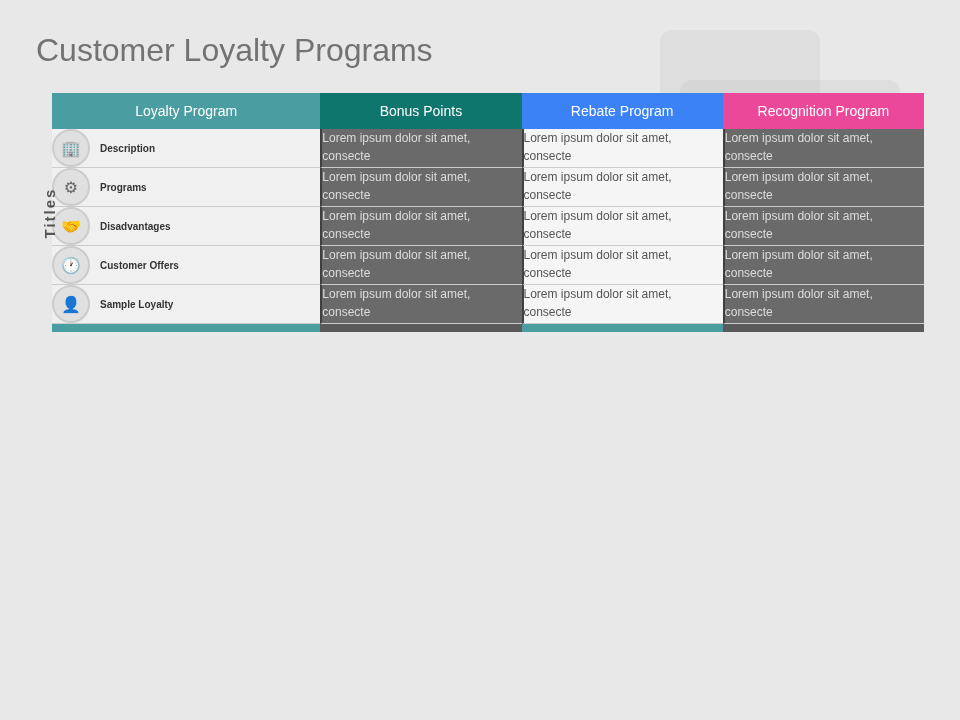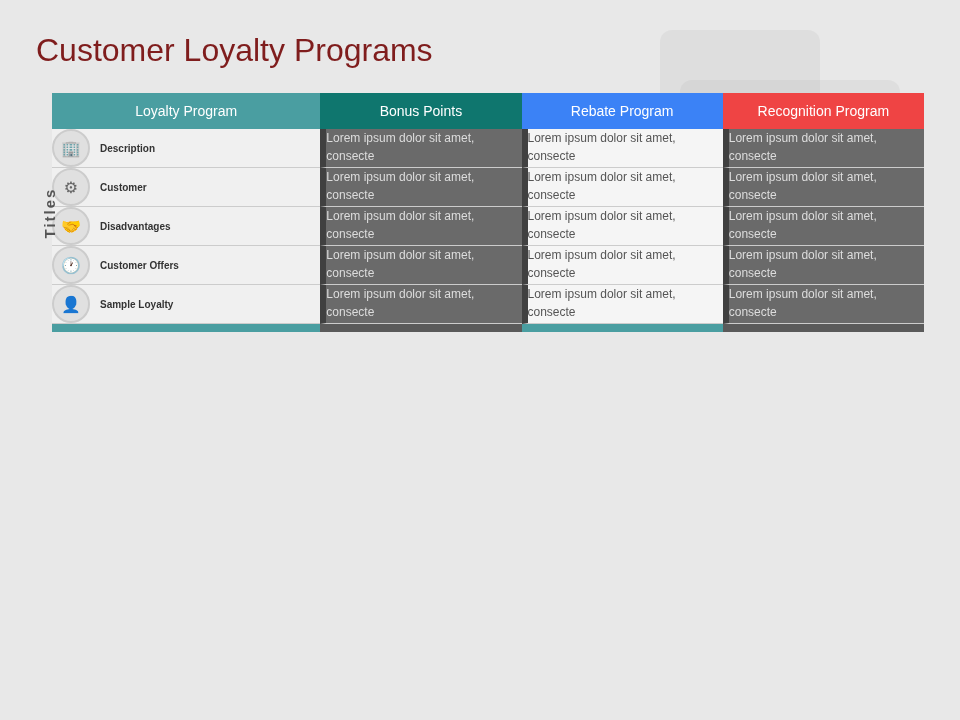--- a/index.html
+++ b/index.html
@@ -29,21 +29,21 @@
 
     .page-wrapper {
       position: relative;
       z-index: 1;
       padding: 32px 36px 20px 36px;
     }
 
     .page-title {
       font-size: 32px;
       font-weight: 400;
-      color: #7f1d1d;
+      color: #737373;
       margin-bottom: 24px;
     }
 
     .table-section {
       position: relative;
       margin-left: 16px;
     }
 
     
     .comparison-table {
@@ -68,21 +68,21 @@
     }
     .col-bonus {
       background: #0f766e;
       width: 195px;
     }
     .col-rebate {
       background: #3b82f6;
       width: 195px;
     }
     .col-recognition {
-      background: #ef4444;
+      background: #ec4899;
       width: 195px;
     }
 
     
     .data-row td {
       vertical-align: top;
       padding: 0;
       border-bottom: 1px solid #ccc;
     }
 
@@ -117,21 +117,21 @@
       font-weight: 700;
       color: #333;
     }
 
     .data-cell {
       padding: 10px 14px;
       font-size: 12px;
       color: #555;
       line-height: 1.5;
       vertical-align: top;
-      border-left: 6px solid #404040;
+      border-left: 2px solid #404040;
     }
 
     .data-cell-dark {
       background: #6a6a6a;
       color: #ddd;
     }
 
     .data-cell-light {
       background: #f5f5f5;
       color: #555;
@@ -182,21 +182,21 @@
               </div>
             </td>
             <td class="data-cell data-cell-dark">Lorem ipsum dolor sit amet, consecte</td>
             <td class="data-cell data-cell-light">Lorem ipsum dolor sit amet, consecte</td>
             <td class="data-cell data-cell-dark">Lorem ipsum dolor sit amet, consecte</td>
           </tr>
           <tr class="data-row">
             <td class="row-label-cell">
               <div class="row-label-inner">
                 <div class="row-icon">⚙</div>
-                <span class="row-label-text">Customer</span>
+                <span class="row-label-text">Programs</span>
               </div>
             </td>
             <td class="data-cell data-cell-dark">Lorem ipsum dolor sit amet, consecte</td>
             <td class="data-cell data-cell-light">Lorem ipsum dolor sit amet, consecte</td>
             <td class="data-cell data-cell-dark">Lorem ipsum dolor sit amet, consecte</td>
           </tr>
           <tr class="data-row">
             <td class="row-label-cell">
               <div class="row-label-inner">
                 <div class="row-icon">🤝</div>

